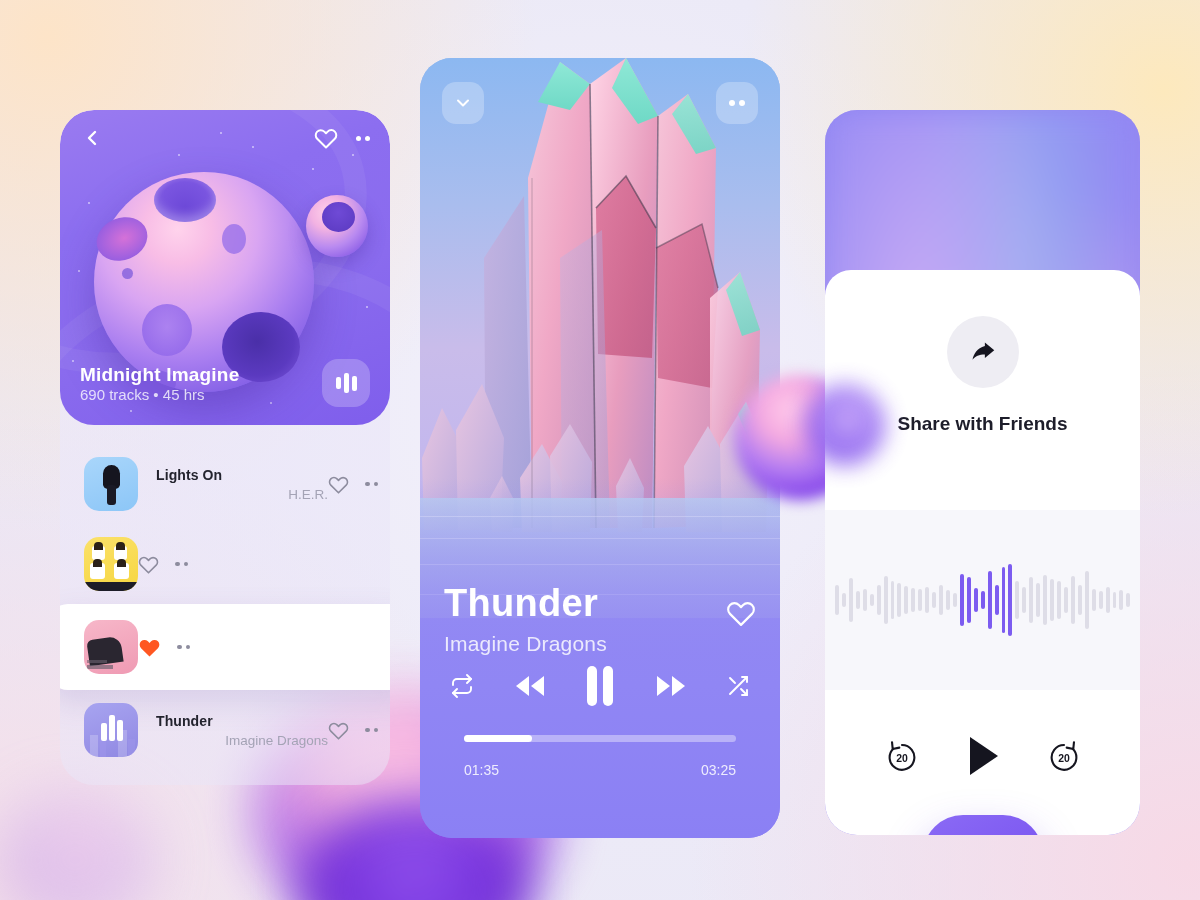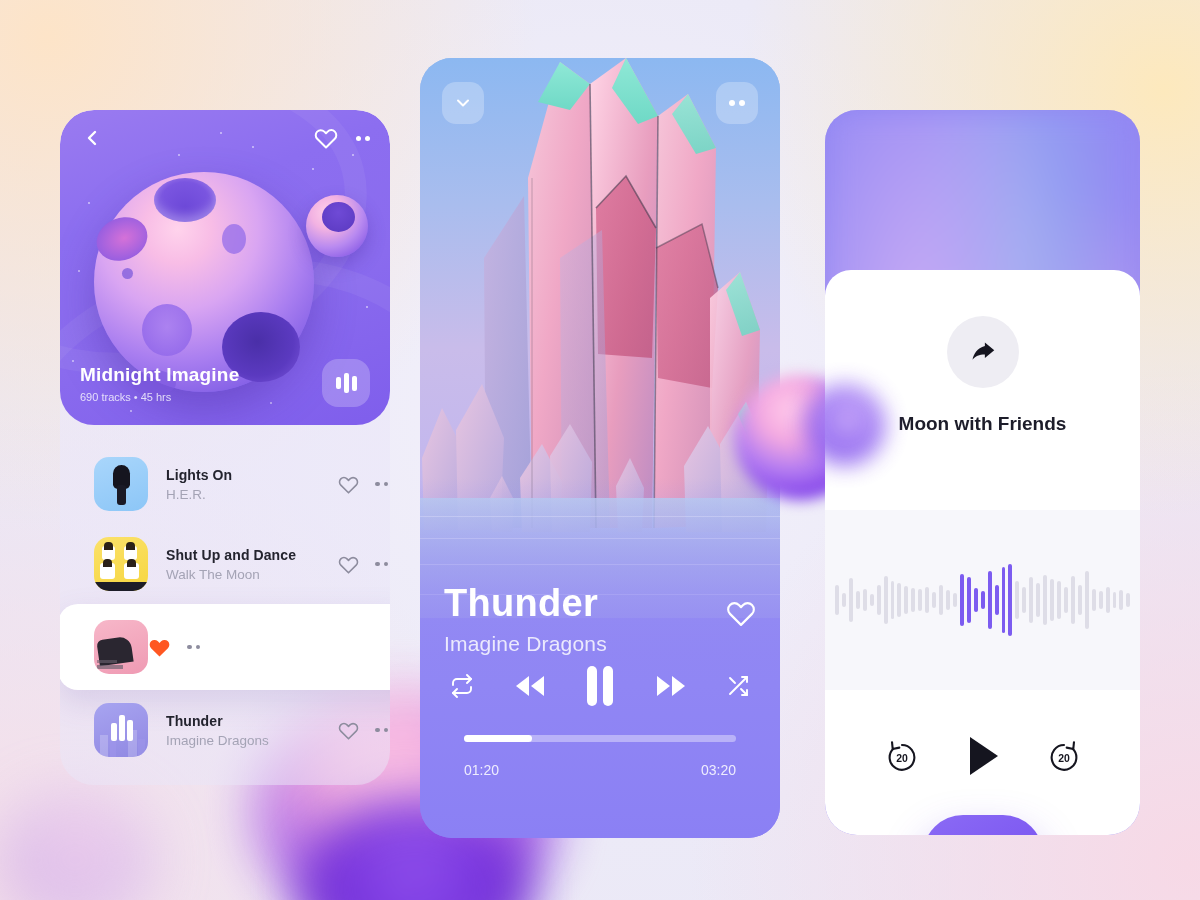--- a/index.html
+++ b/index.html
@@ -69,40 +69,40 @@
     position:absolute; left:246px; top:85px; width:62px; height:62px; border-radius:50%;
     background:radial-gradient(circle at 35% 28%, #ffd0ea 0%, #f2b2e2 28%, #b98af0 58%, #7c4fe4 92%);
     box-shadow:0 8px 18px rgba(70,35,150,.3);
   }
   #moonletHole {
     position:absolute; left:262px; top:92px; width:33px; height:30px; border-radius:50%;
     background:radial-gradient(circle at 50% 35%, #6f4ad6 0%, #5a39c0 100%);
   }
   #albumMeta { position:absolute; left:20px; bottom:22px; }
   #albumTitle { font-size:19px; font-weight:700; color:#fff; letter-spacing:.2px; }
-  #albumSubtitle { font-size:11px; color:rgba(255,255,255,.78); margin-top:5px; }
+  #albumSubtitle { font-size:15px; color:rgba(255,255,255,.78); }
   #eqButton {
     position:absolute; right:20px; bottom:18px; width:48px; height:48px; border-radius:16px;
     background:rgba(255,255,255,.23); display:flex; align-items:center; justify-content:center; gap:3px;
   }
   #eqButton i { display:block; width:5px; background:#fff; border-radius:2px; }
 
   #cardTopBar { position:absolute; left:0; top:0; width:100%; height:56px; display:flex; align-items:center; padding:0 20px; }
   #backIcon { width:24px; height:24px; }
   #cardTopRight { margin-left:auto; display:flex; align-items:center; gap:18px; }
   .dots2 { display:flex; gap:4px; }
   .dots2 span { width:5px; height:5px; border-radius:50%; background:#fff; }
 
   
-  #trackList { position:absolute; left:16px; top:322px; width:330px; padding:12px 0 0; }
+  #trackList { position:absolute; left:6px; top:322px; width:330px; padding:12px 0 0; }
   .track { display:flex; align-items:center; height:80px; padding:0 18px; position:relative; }
   .track .art { width:54px; height:54px; border-radius:15px; flex:none; overflow:hidden; position:relative; }
   .track .txt { margin-left:18px; flex:1; min-width:0; }
   .track .t-title { font-size:14px; font-weight:700; color:#23232e; letter-spacing:.1px; }
-  .track .t-artist { font-size:13.5px; color:#a4a3b5; margin-top:4px; }
+  .track .t-artist { font-size:13.5px; color:#a4a3b5; margin-top:4px;text-align:right; }
   .track .acts { display:flex; align-items:center; gap:16px; }
   .dotsGrey { display:flex; gap:4px; }
   .dotsGrey span { width:4.5px; height:4.5px; border-radius:50%; background:#8d8c9e; }
   #trackActive {
     background:#fff; border-radius:20px; box-shadow:0 12px 30px rgba(110,90,170,.17);
     margin:0 -18px; padding:0 36px; height:86px;
   }
   .art-lightson { background:linear-gradient(160deg,#a9d6fb 0%, #8cc6f7 100%); }
   .art-shutup   { background:linear-gradient(160deg,#fbe16a 0%, #f6d63f 100%); }
   .art-earfq    { background:linear-gradient(160deg,#f7b7c9 0%, #ef9ab3 100%); }
@@ -287,24 +287,20 @@
       <div class="art art-shutup">
         <div style="position:absolute;left:8px;top:9px;width:13px;height:14px;background:#fff;border-radius:3px;"></div>
         <div style="position:absolute;left:10px;top:5px;width:9px;height:8px;background:#2b2118;border-radius:4px 4px 0 0;"></div>
         <div style="position:absolute;left:30px;top:9px;width:13px;height:14px;background:#fff;border-radius:3px;"></div>
         <div style="position:absolute;left:32px;top:5px;width:9px;height:8px;background:#2b2118;border-radius:4px 4px 0 0;"></div>
         <div style="position:absolute;left:6px;top:26px;width:15px;height:16px;background:#fff;border-radius:3px;"></div>
         <div style="position:absolute;left:9px;top:22px;width:9px;height:8px;background:#2b2118;border-radius:4px 4px 0 0;"></div>
         <div style="position:absolute;left:30px;top:26px;width:15px;height:16px;background:#fff;border-radius:3px;"></div>
         <div style="position:absolute;left:33px;top:22px;width:9px;height:8px;background:#2b2118;border-radius:4px 4px 0 0;"></div>
         <div style="position:absolute;left:0;bottom:0;width:100%;height:9px;background:#1d1d28;"></div>
-      </div>
-      <div class="txt">
-        <div class="t-title">Shut Up and Dance</div>
-        <div class="t-artist">Walk The Moon</div>
       </div>
       <div class="acts">
         <svg width="21" height="21" viewBox="0 0 24 24" fill="none" stroke="#8d8c9e" stroke-width="1.8" stroke-linecap="round" stroke-linejoin="round">
             <path d="M20.8 5.6a5 5 0 0 0-7.1 0L12 7.3l-1.7-1.7a5 5 0 1 0-7.1 7.1L12 21.5l8.8-8.8a5 5 0 0 0 0-7.1z"></path>
           </svg>
         <div class="dotsGrey">
             <span></span>
             <span></span>
           </div>
       </div>
@@ -475,40 +471,40 @@
         <line x1="4" y1="4" x2="9" y2="9"></line>
       </svg>
   </div>
 
   <div id="progressWrap">
     <div id="progTrack">
       <div id="progFill" style="width: 25%;"></div>
     </div>
   </div>
   <div id="times">
-    <span>01:20</span>
-    <span>03:20</span>
+    <span>01:35</span>
+    <span>03:25</span>
   </div>
 </div>
 
 <div class="blob" id="blobCenterRight"></div>
 
 <div id="rightPhone">
   <div id="rightBlurArt"></div>
   <div id="sheet"></div>
   <div id="sheetNotchL"></div>
   <div id="sheetNotchR"></div>
   <div id="shareIconBump"></div>
   <div id="shareIconCircle">
     <svg width="30" height="30" viewBox="0 0 24 24" fill="#15151f">
       <path d="M13.5 7.2V4.4L21 10.6l-7.5 6.2v-2.9c-4.6 0-7.7 1.3-9.9 4.2.9-4.6 3.6-9 9.9-10.9z"></path>
     </svg>
   </div>
 
-  <div id="shareTitle">Moon with Friends</div>
+  <div id="shareTitle">Share with Friends</div>
 
   <div id="wfPanel">
     <div id="wfBars">
         <i style="height: 30px;"></i>
         <i style="height: 14px;"></i>
         <i style="height: 44px;"></i>
         <i style="height: 18px;"></i>
         <i style="height: 22px;"></i>
         <i style="height: 12px;"></i>
         <i style="height: 30px;"></i>

